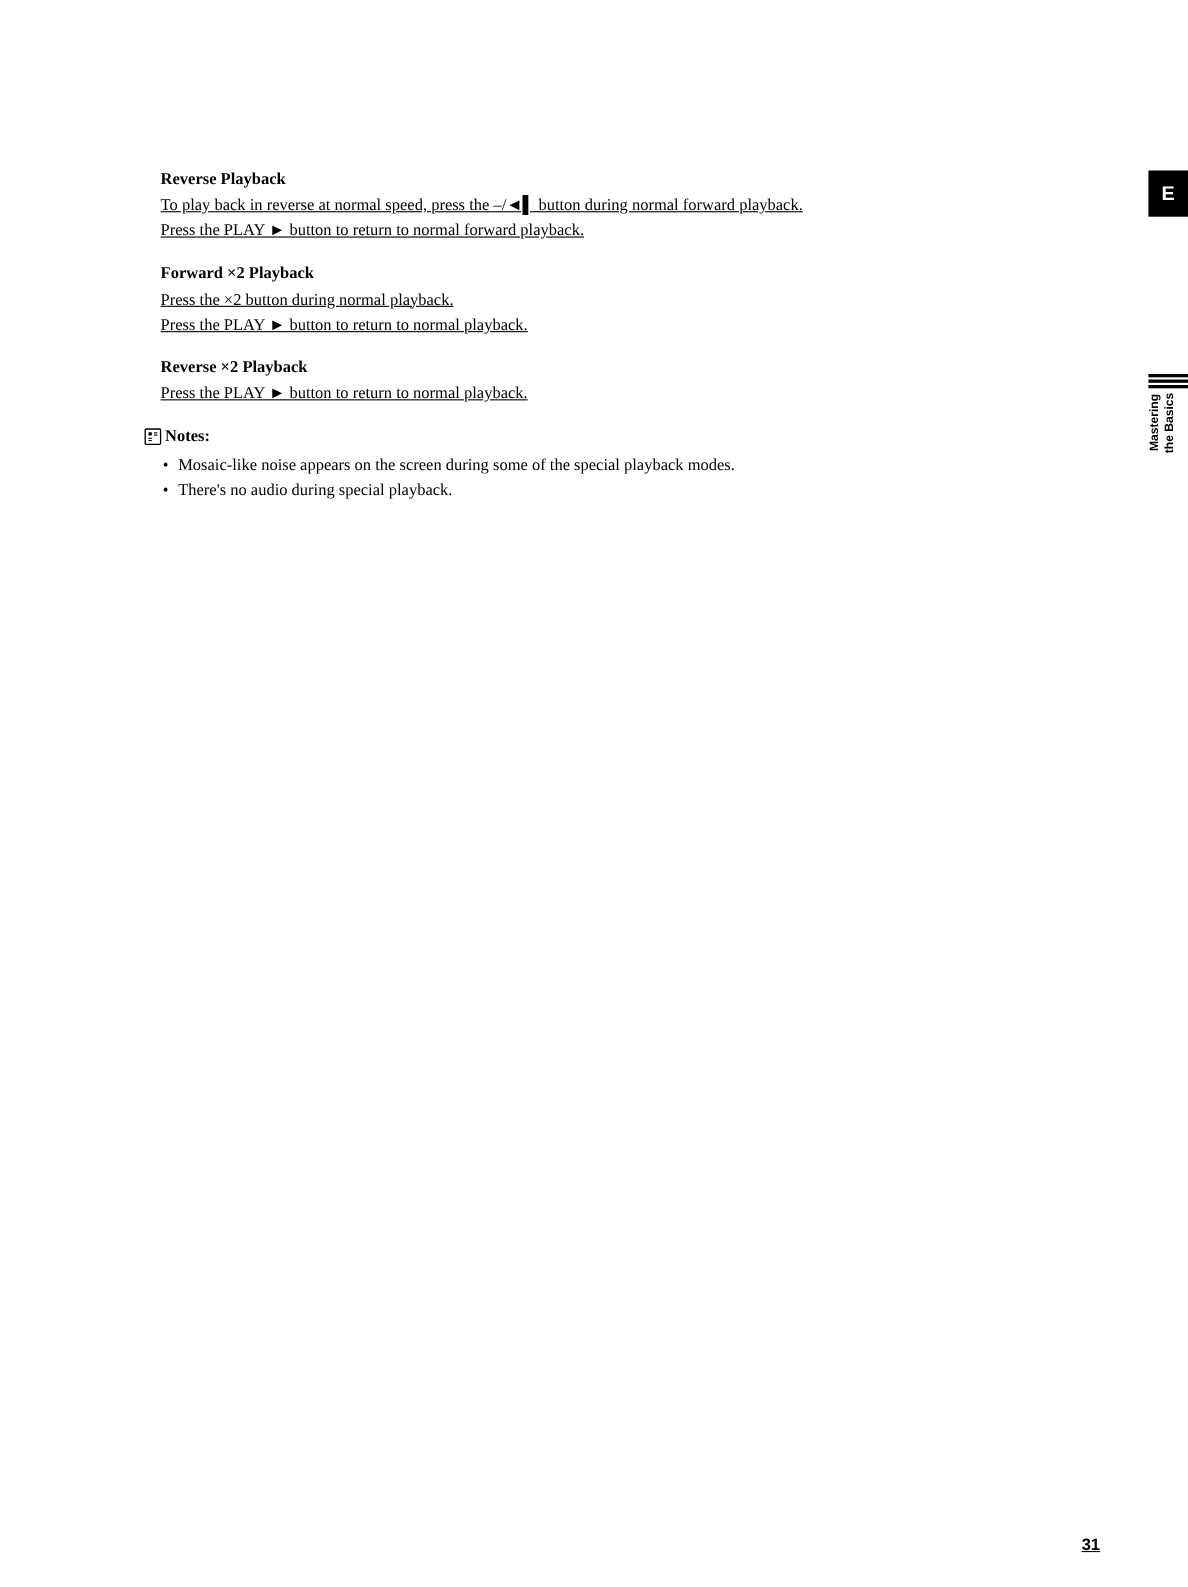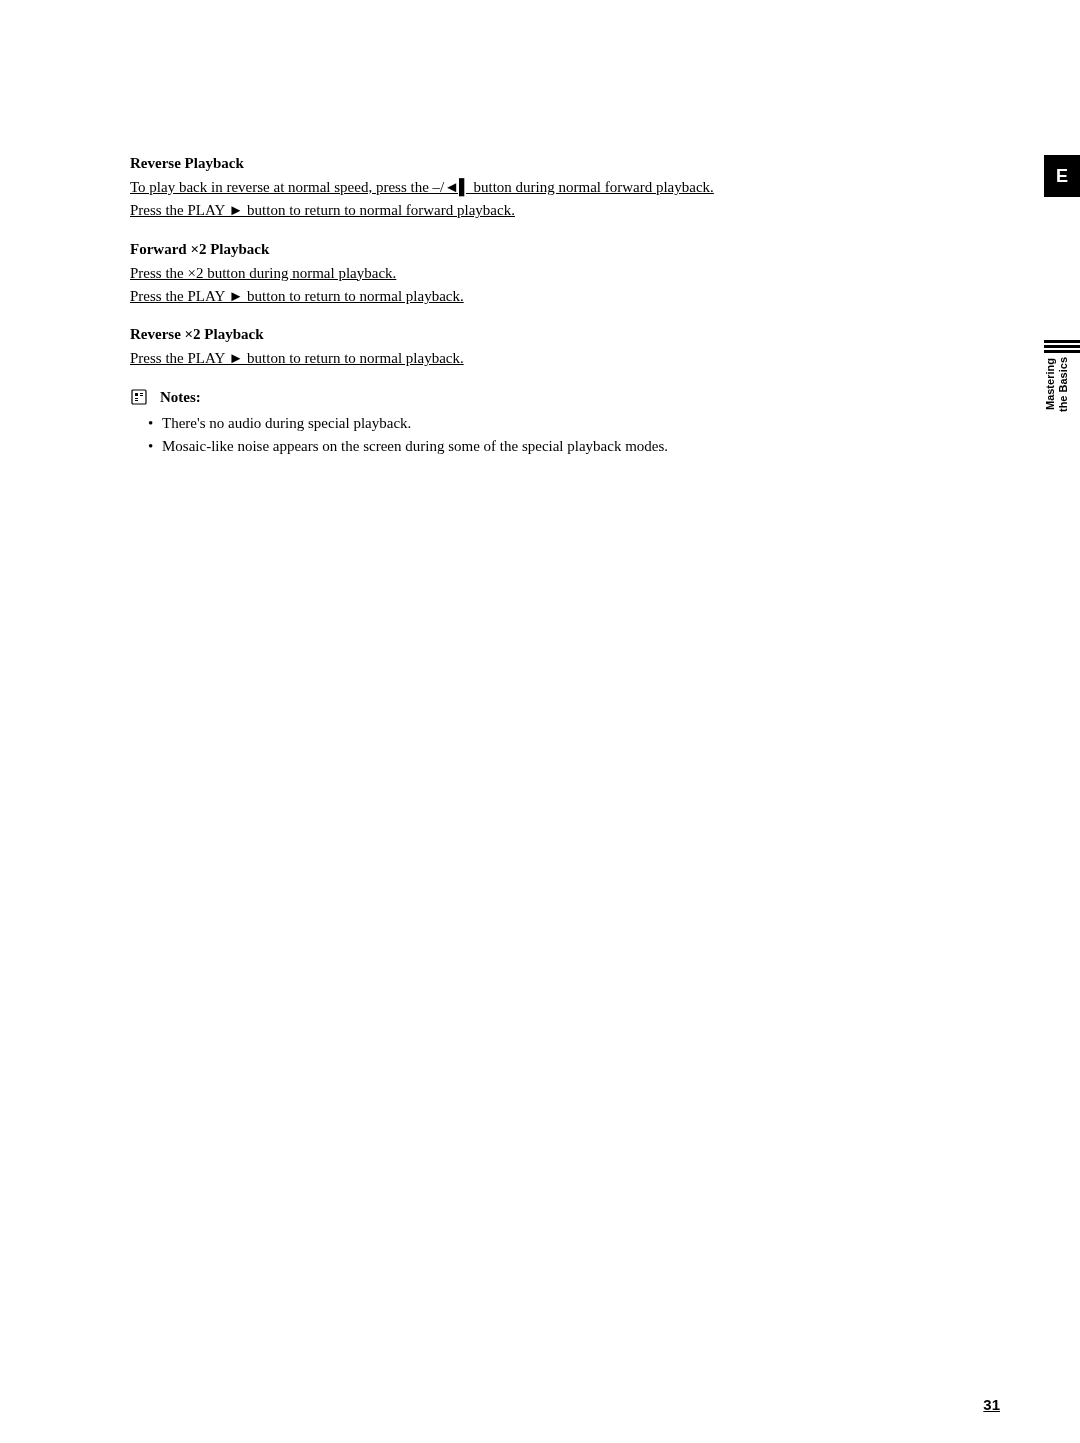--- a/index.html
+++ b/index.html
@@ -22,20 +22,21 @@
     .page-content {
       position: absolute;
       top: 155px;
       left: 130px;
       right: 190px;
       bottom: 80px;
     }
 
     .section {
       margin-bottom: 18px;
+      margin-left: 16px;
     }
 
     .section-title {
       font-weight: bold;
       font-size: 15px;
       margin-bottom: 4px;
     }
 
     .section-body {
       font-size: 15px;
@@ -62,21 +63,21 @@
 
     .notes-section {
       margin-top: 18px;
     }
 
     .notes-header {
       font-weight: bold;
       font-size: 15px;
       display: flex;
       align-items: center;
-      gap: 12px;
+      gap: 2px;
       margin-bottom: 6px;
     }
 
     
     .side-tab-container {
       position: absolute;
       top: 155px;
       right: 0;
       width: 52px;
       display: flex;
@@ -200,20 +201,20 @@
         <rect x="2" y="2" width="14" height="14" rx="1" fill="none" stroke="#000" stroke-width="1.2"></rect>
         <rect x="5" y="5" width="3" height="3" rx="0.5" fill="#000"></rect>
         <rect x="5" y="10" width="3" height="1" fill="#000"></rect>
         <rect x="5" y="12" width="3" height="1" fill="#000"></rect>
         <rect x="10" y="5" width="3" height="1" fill="#000"></rect>
         <rect x="10" y="7" width="3" height="1" fill="#000"></rect>
       </svg>
       <span>Notes:</span>
     </div>
     <ul class="bullet-list">
+      <li>Mosaic-like noise appears on the screen during some of the special playback modes.</li>
       <li>There's no audio during special playback.</li>
-      <li>Mosaic-like noise appears on the screen during some of the special playback modes.</li>
     </ul>
   </div>
 
 </div>
 
 <div class="page-number">31</div>
 
 </body></html>

